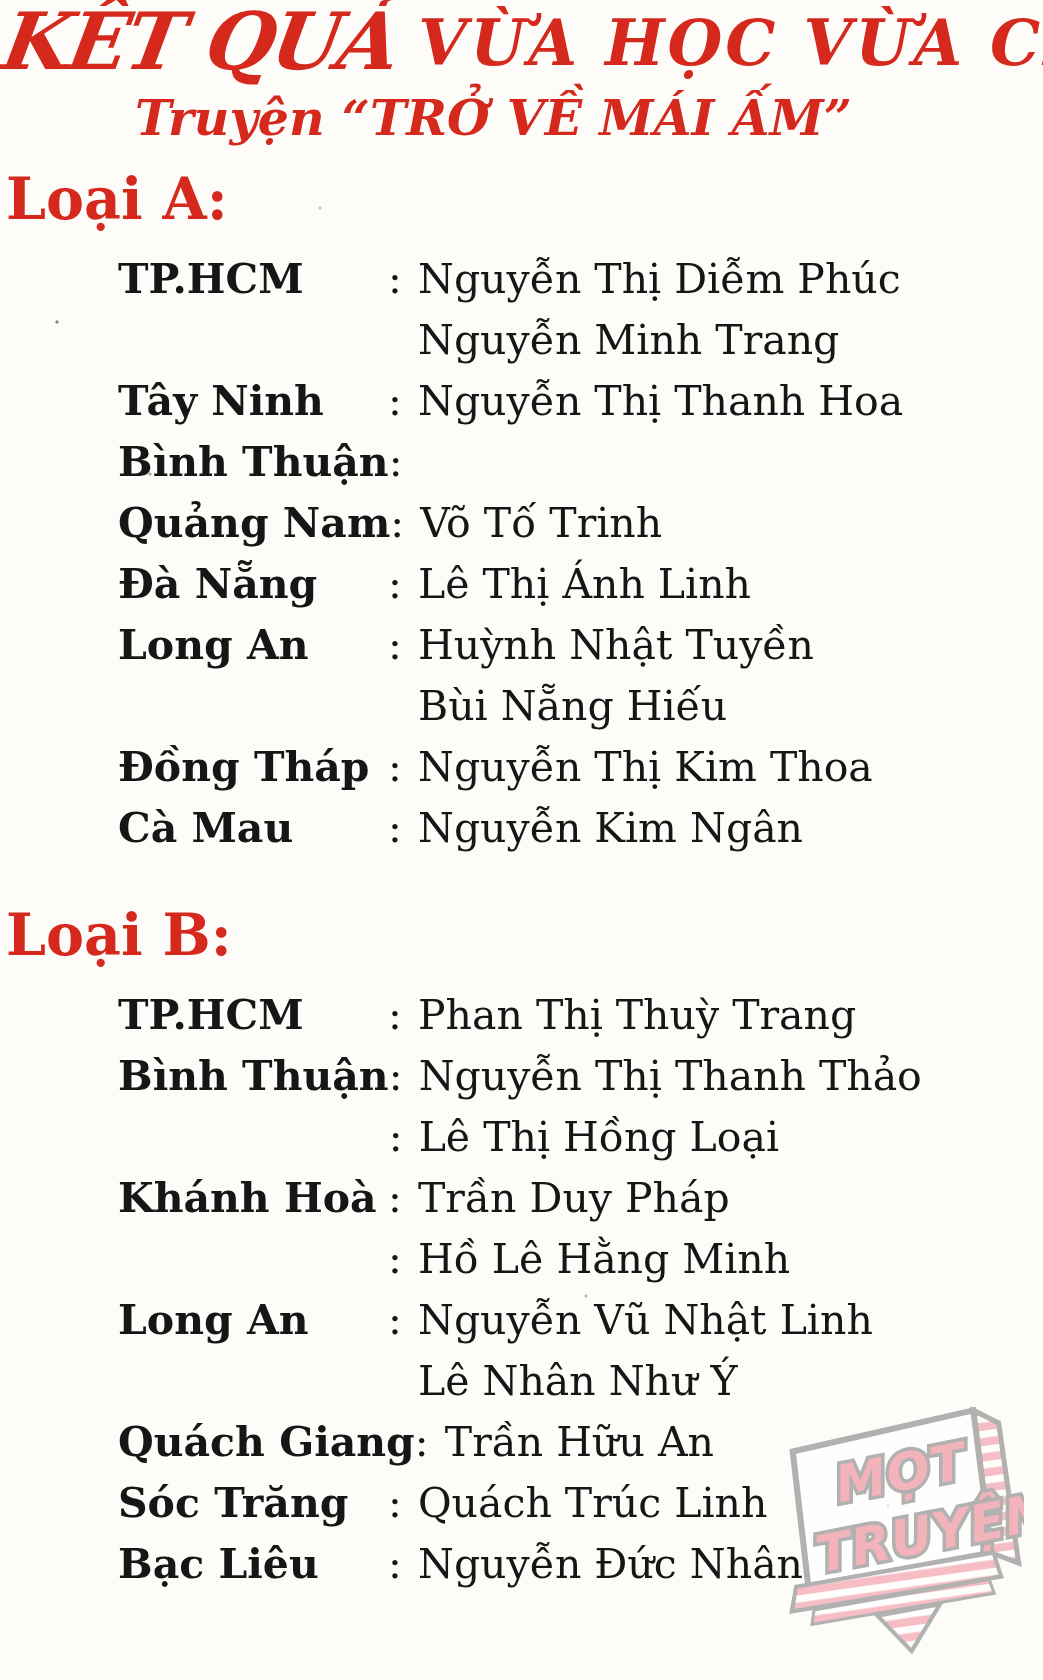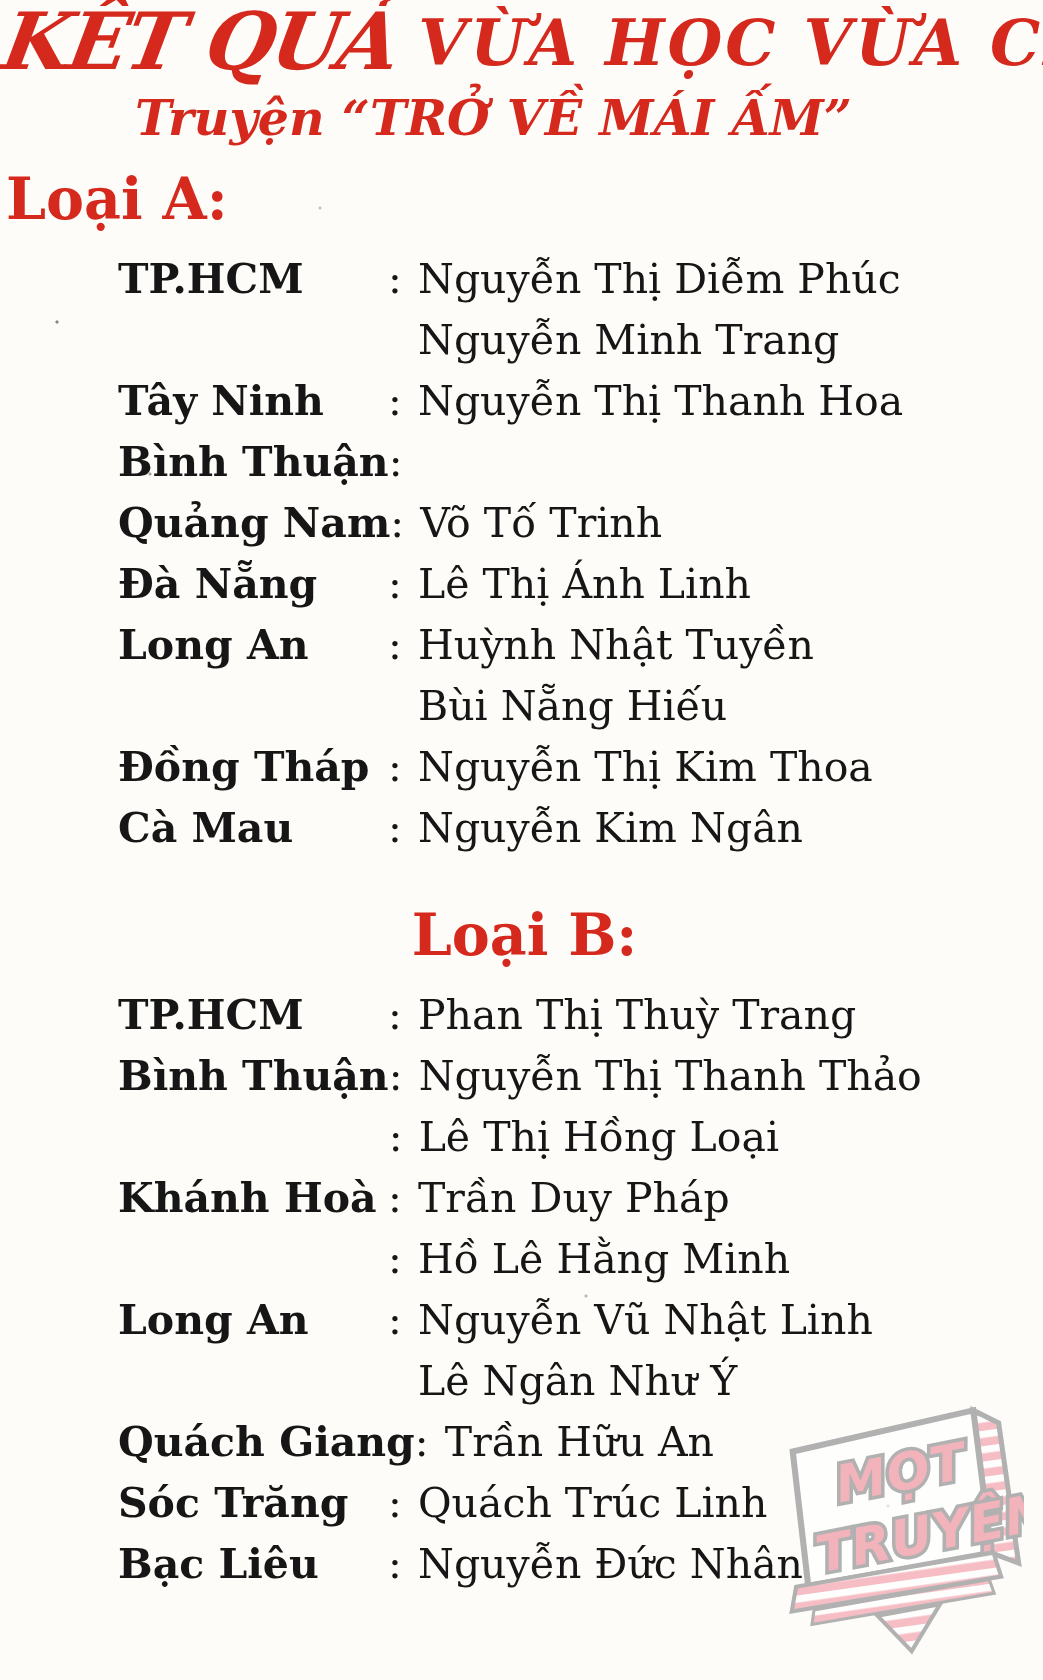--- a/index.html
+++ b/index.html
@@ -53,21 +53,21 @@
   }
 
   
   .section-heading{
     color:#d5291e;
     font-weight:bold;
     font-size:57px;
     margin:22px 0 20px 6px;
     line-height:1.05;
   }
-  .section-heading.second{margin-top:46px;text-align:center;}
+  .section-heading.second{margin-top:46px;}
   .rows{margin-top:15px;}
   .row{display:flex;align-items:flex-start;}
   .province{
     flex:0 0 270px;
     margin-left:118px;
     font-weight:bold;
     font-size:41px;
     line-height:61px;
     white-space:nowrap;
   }
@@ -218,21 +218,21 @@
         </div>
         <div class="row">
           <div class="province">Long An</div>
           <div class="names">
             <div class="name-line">
               <span class="colon">:</span>
               <span>Nguyễn Vũ Nhật Linh</span>
             </div>
             <div class="name-line">
               <span class="colon"></span>
-              <span>Lê Ngân Như Ý</span>
+              <span>Lê Nhân Như Ý</span>
             </div>
           </div>
         </div>
         <div class="row">
           <div class="province">Quách Giang</div>
           <div class="names">
             <div class="name-line">
               <span class="colon">:</span>
               <span>Trần Hữu An</span>
             </div>

